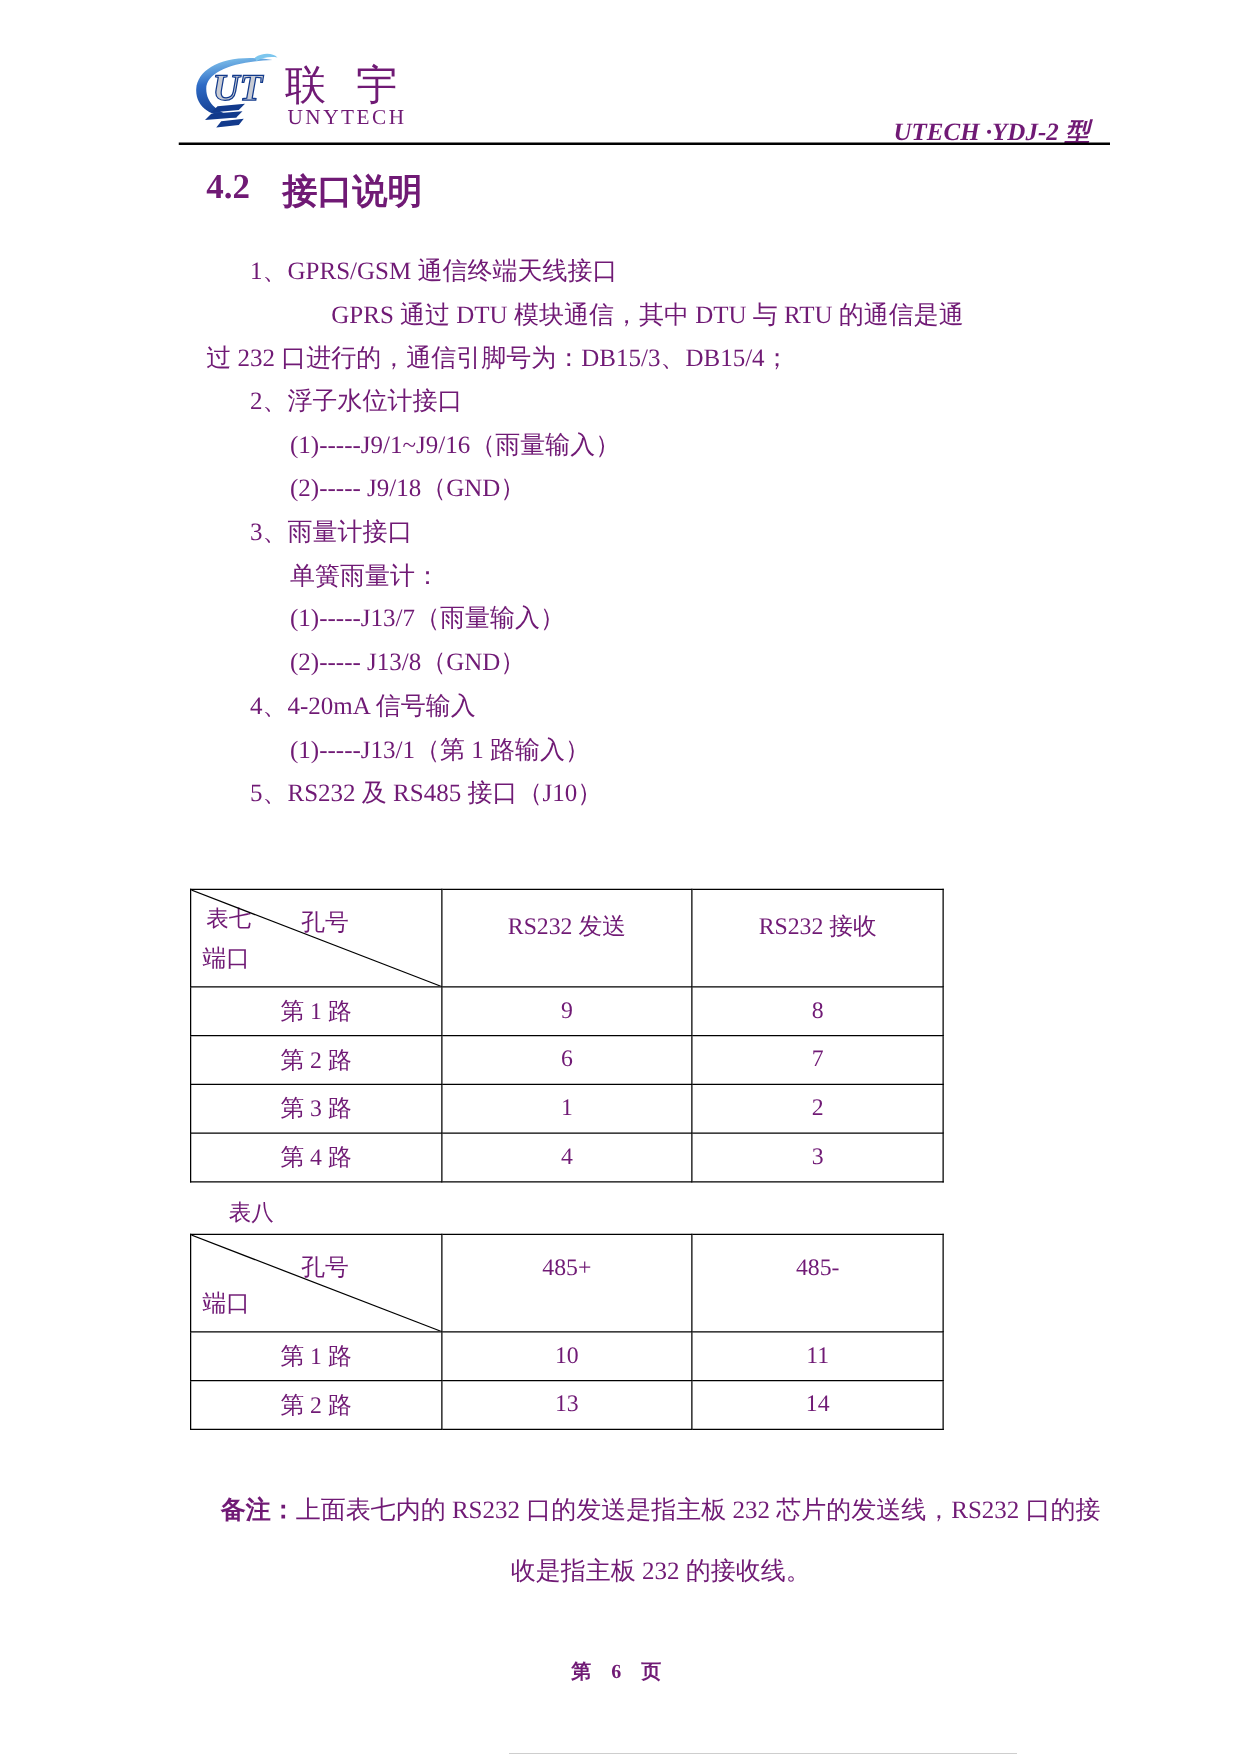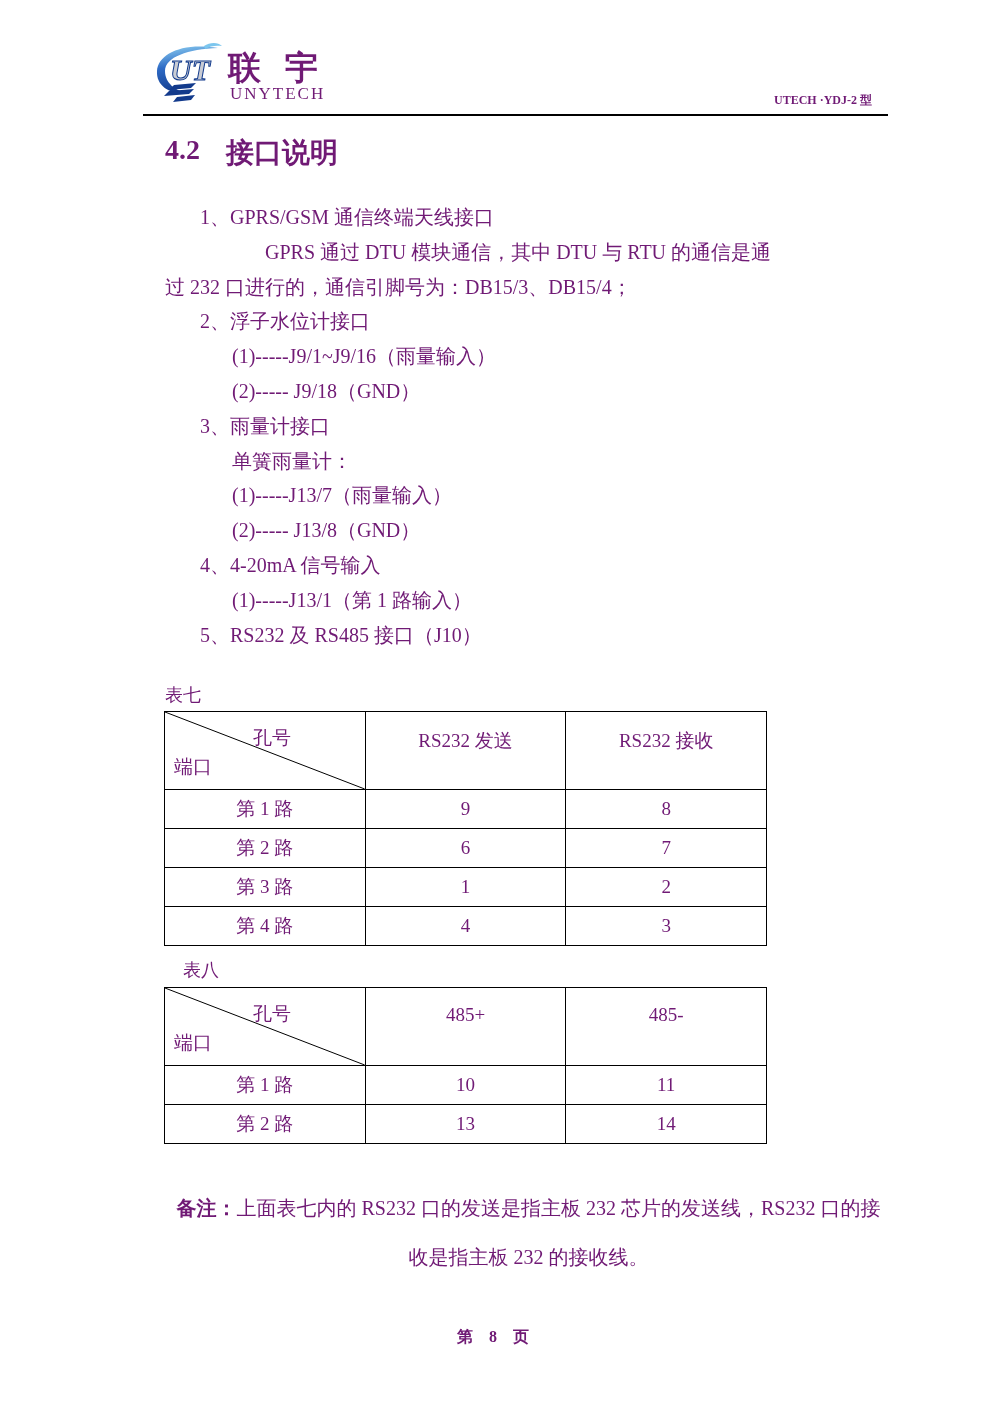--- a/index.html
+++ b/index.html
@@ -11,33 +11,34 @@
     margin:0 auto;
     font-family:"Liberation Serif","DejaVu Serif",serif;
     color:#701a75;
     overflow:hidden;
   }
   
   .logo-wrap { position:absolute; left:152px; top:40px; width:420px; height:72px; }
   .logo-svg { position:absolute; left:0; top:0; }
   .brand-cn {
     position:absolute; left:76px; top:6px;
-    font-size:33px; font-weight:bold; letter-spacing:24px;
+    font-size:33px; font-weight:normal; letter-spacing:24px;
     font-family:"Liberation Serif","DejaVu Serif",serif;
     white-space:nowrap;
   }
   .brand-en {
     position:absolute; left:78px; top:44px;
     font-size:17px; font-weight:normal; letter-spacing:2px;
     font-family:"Liberation Serif","DejaVu Serif",serif;
   }
   .model-text {
     position:absolute; right:120px; top:92px;
-    font-size:12px; font-weight:bold;
+    font-size:20px; font-weight:bold;
     white-space:nowrap;
+    font-style:italic;
   }
   .header-rule {
     position:absolute; left:143px; top:114px;
     width:745px; height:2px; background:#000;
   }
   
   .section-heading {
     position:absolute; left:165px; top:134px;
     font-size:28px; font-weight:bold;
     display:flex; gap:26px;
@@ -47,24 +48,24 @@
     position:absolute; left:152px; top:200px; width:760px;
     font-size:20px; line-height:34.8px;
     white-space:nowrap;
   }
   .i13  { padding-left:13px;  }
   .i48  { padding-left:48px;  }
   .i80  { padding-left:80px;  }
   .i113 { padding-left:113px; }
   
   .tbl-caption { position:absolute; left:165px; font-size:18px; }
-  .cap7 { top:683px; }
+  .cap7 { top:723px; }
   .cap8 { top:958px;margin-left:18px; }
   .doc-table {
-    position:absolute; left:164px; width:603px;
+    position:absolute; left:152px; width:603px;
     border-collapse:collapse; table-layout:fixed;
     font-size:19px; text-align:center;
   }
   .t7 { top:711px; }
   .t8 { top:987px; }
   .doc-table td { border:1.4px solid #000; padding:0; }
   .doc-table tr.hdr td { height:78px; vertical-align:top; padding-top:16px; }
   .doc-table tr.row td { height:39px; vertical-align:middle; }
   td.diag { position:relative; }
   .diag-svg { position:absolute; left:0; top:0; width:100%; height:100%; display:block; }
@@ -195,15 +196,15 @@
       <td>14</td>
     </tr>
   </tbody>
     </table>
 
   <div class="note">
     <div class="nline"><b>备注：</b><span>上面表七内的 RS232 口的发送是指主板 232 芯片的发送线，RS232 口的接</span></div>
     <div class="nline">收是指主板 232 的接收线。</div>
   </div>
 
-  <div class="page-footer">第 8 页</div>
+  <div class="page-footer">第 6 页</div>
 
 </div>
 
 </body></html>

